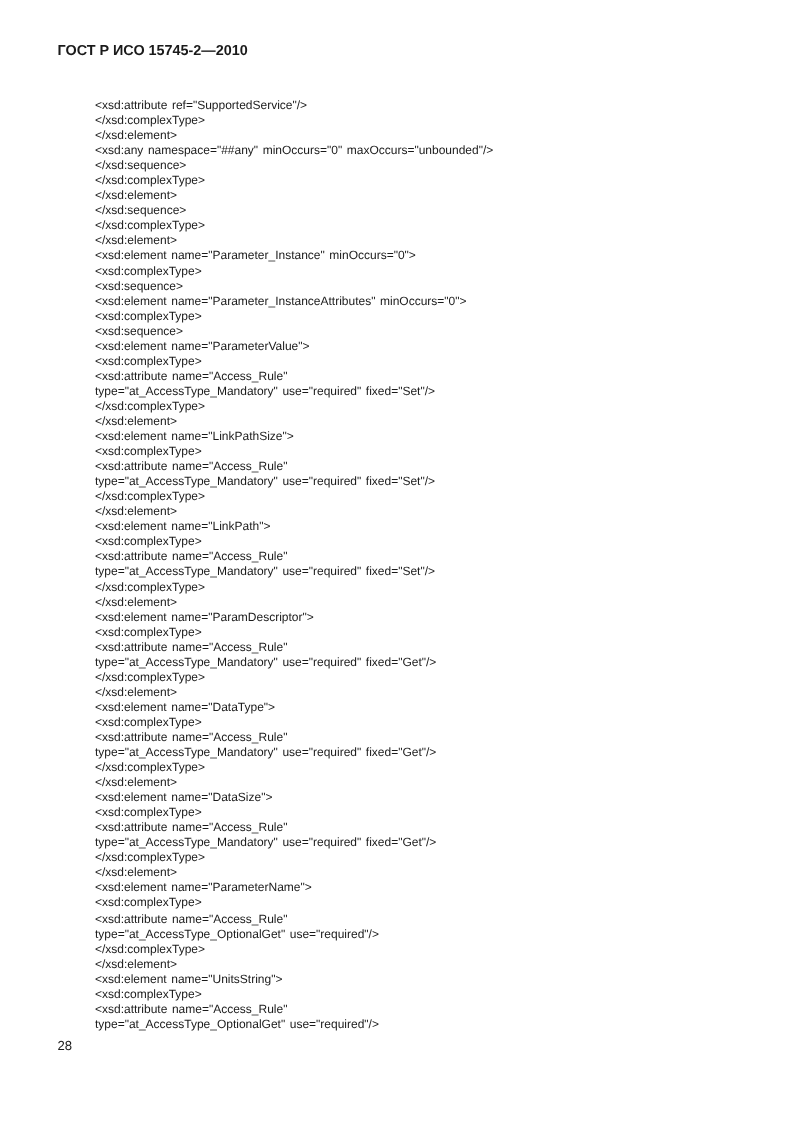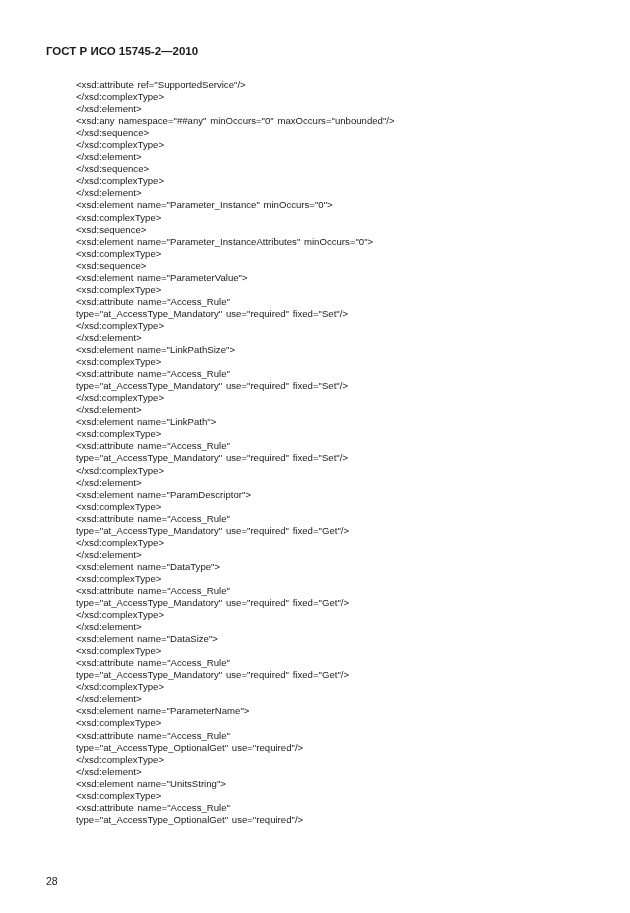--- a/index.html
+++ b/index.html
@@ -1,20 +1,20 @@
 <!DOCTYPE html>
 <html><head>
   <meta charset="utf-8">
   <style>
     html, body { margin: 0; padding: 0; background: #ffffff; }
     body { width: 630px; height: 913px; position: relative; overflow: hidden; font-family: "Liberation Sans", sans-serif; color: #1a1a1a; }
-    .header { position: absolute; left: 46px; top: 45px; font-size: 11.5px; font-weight: bold; letter-spacing: 0; }
+    .header { position: absolute; left: 46px; top: 35px; font-size: 11.5px; font-weight: bold; letter-spacing: 0; }
     .code { position: absolute; left: 76px; top: 79px; font-size: 9.6px; line-height: 12.05px; white-space: pre; word-spacing: 1px; }
     .code div { height: 12.05px; }
-    .pagenum { position: absolute; left: 46px; top: 831px; font-size: 10.5px; margin-top: 44px; }
+    .pagenum { position: absolute; left: 46px; top: 831px; font-size: 10.5px; }
   </style>
 </head>
 <body>
 
 <div class="header">ГОСТ Р ИСО 15745-2—2010</div>
 
 <div class="code" id="code"><div>&lt;xsd:attribute ref="SupportedService"/&gt;</div><div>&lt;/xsd:complexType&gt;</div><div>&lt;/xsd:element&gt;</div><div>&lt;xsd:any namespace="##any" minOccurs="0" maxOccurs="unbounded"/&gt;</div><div>&lt;/xsd:sequence&gt;</div><div>&lt;/xsd:complexType&gt;</div><div>&lt;/xsd:element&gt;</div><div>&lt;/xsd:sequence&gt;</div><div>&lt;/xsd:complexType&gt;</div><div>&lt;/xsd:element&gt;</div><div>&lt;xsd:element name="Parameter_Instance" minOccurs="0"&gt;</div><div>&lt;xsd:complexType&gt;</div><div>&lt;xsd:sequence&gt;</div><div>&lt;xsd:element name="Parameter_InstanceAttributes" minOccurs="0"&gt;</div><div>&lt;xsd:complexType&gt;</div><div>&lt;xsd:sequence&gt;</div><div>&lt;xsd:element name="ParameterValue"&gt;</div><div>&lt;xsd:complexType&gt;</div><div>&lt;xsd:attribute name="Access_Rule"</div><div>type="at_AccessType_Mandatory" use="required" fixed="Set"/&gt;</div><div>&lt;/xsd:complexType&gt;</div><div>&lt;/xsd:element&gt;</div><div>&lt;xsd:element name="LinkPathSize"&gt;</div><div>&lt;xsd:complexType&gt;</div><div>&lt;xsd:attribute name="Access_Rule"</div><div>type="at_AccessType_Mandatory" use="required" fixed="Set"/&gt;</div><div>&lt;/xsd:complexType&gt;</div><div>&lt;/xsd:element&gt;</div><div>&lt;xsd:element name="LinkPath"&gt;</div><div>&lt;xsd:complexType&gt;</div><div>&lt;xsd:attribute name="Access_Rule"</div><div>type="at_AccessType_Mandatory" use="required" fixed="Set"/&gt;</div><div>&lt;/xsd:complexType&gt;</div><div>&lt;/xsd:element&gt;</div><div>&lt;xsd:element name="ParamDescriptor"&gt;</div><div>&lt;xsd:complexType&gt;</div><div>&lt;xsd:attribute name="Access_Rule"</div><div>type="at_AccessType_Mandatory" use="required" fixed="Get"/&gt;</div><div>&lt;/xsd:complexType&gt;</div><div>&lt;/xsd:element&gt;</div><div>&lt;xsd:element name="DataType"&gt;</div><div>&lt;xsd:complexType&gt;</div><div>&lt;xsd:attribute name="Access_Rule"</div><div>type="at_AccessType_Mandatory" use="required" fixed="Get"/&gt;</div><div>&lt;/xsd:complexType&gt;</div><div>&lt;/xsd:element&gt;</div><div>&lt;xsd:element name="DataSize"&gt;</div><div>&lt;xsd:complexType&gt;</div><div>&lt;xsd:attribute name="Access_Rule"</div><div>type="at_AccessType_Mandatory" use="required" fixed="Get"/&gt;</div><div>&lt;/xsd:complexType&gt;</div><div>&lt;/xsd:element&gt;</div><div>&lt;xsd:element name="ParameterName"&gt;</div><div>&lt;xsd:complexType&gt;</div><div>&lt;xsd:attribute name="Access_Rule"</div><div>type="at_AccessType_OptionalGet" use="required"/&gt;</div><div>&lt;/xsd:complexType&gt;</div><div>&lt;/xsd:element&gt;</div><div>&lt;xsd:element name="UnitsString"&gt;</div><div>&lt;xsd:complexType&gt;</div><div>&lt;xsd:attribute name="Access_Rule"</div><div>type="at_AccessType_OptionalGet" use="required"/&gt;</div></div>
 
 <div class="pagenum">28</div>
 

